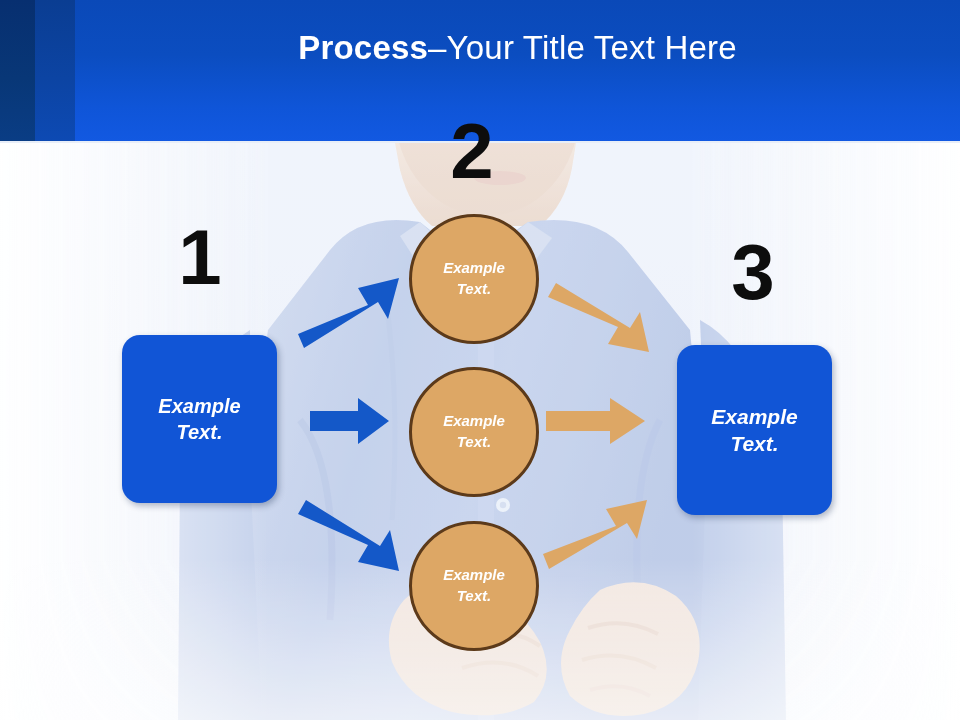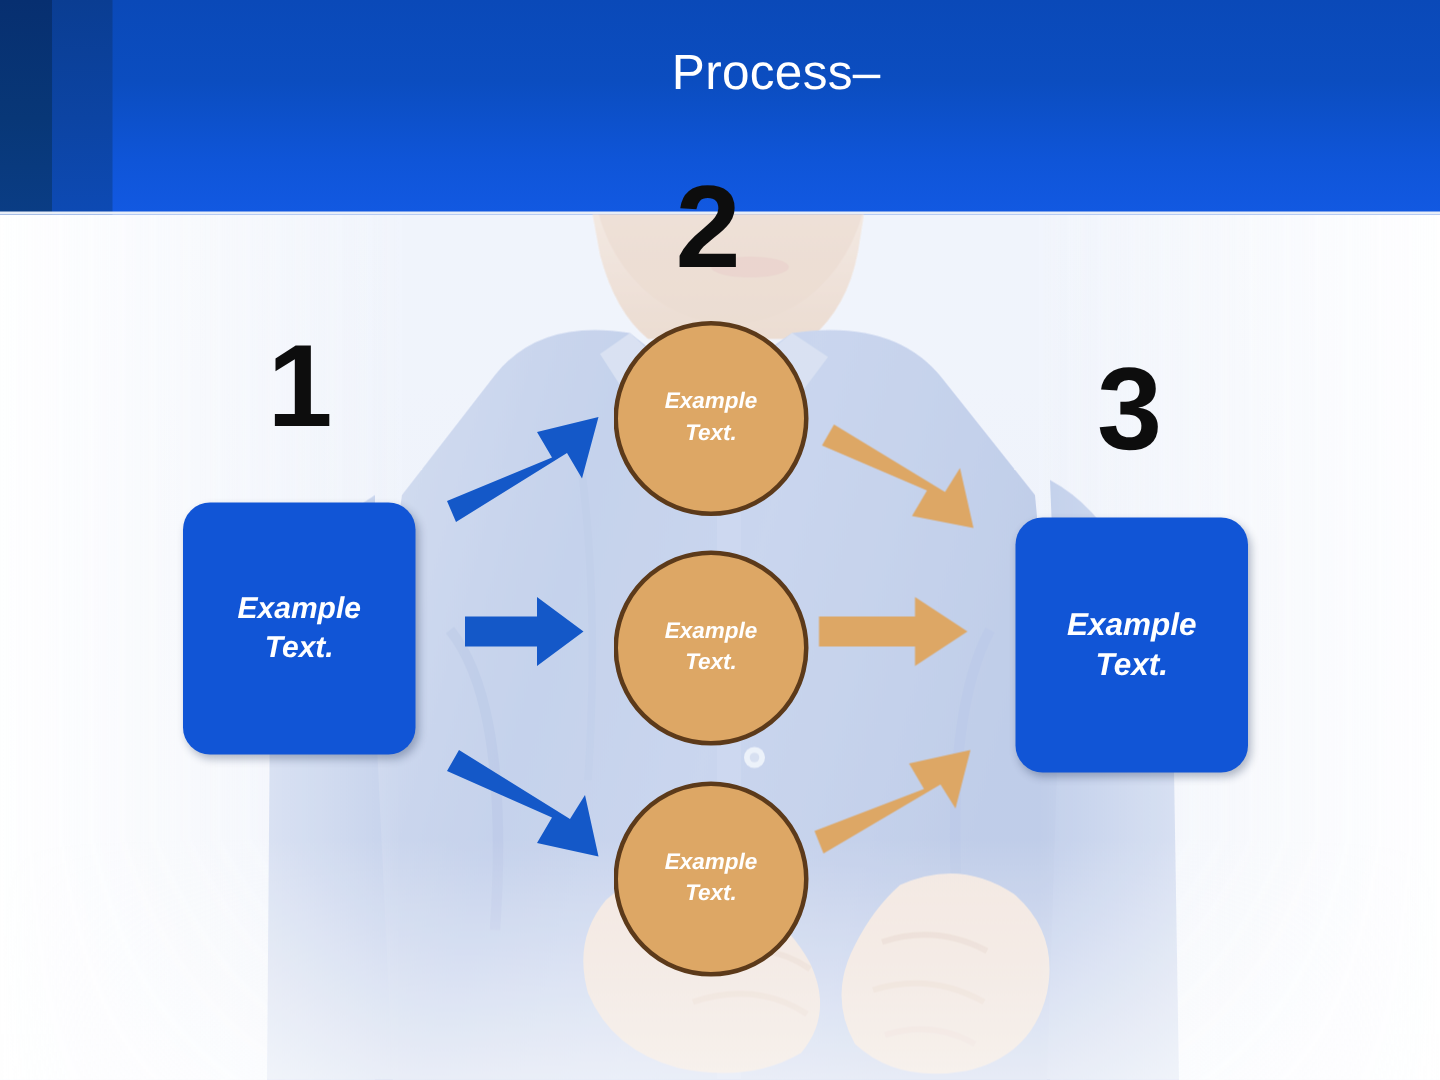--- a/index.html
+++ b/index.html
@@ -66,21 +66,21 @@
     display: flex;
     align-items: center;
     justify-content: center;
     color: #ffffff;
     font-size: 33px;
     letter-spacing: 0.2px;
     white-space: nowrap;
     padding-bottom: 48px;
     box-sizing: border-box;
   }
-  .header-title .t-bold { font-weight: 400; }
+  .header-title .t-bold { font-weight: 700; }
   .header-title .t-light { font-weight: 400; }
   .header-underline {
     position: absolute;
     left: 0; top: 141px;
     width: 960px; height: 2px;
     background: #e8eef8;
   }
 
   
   .step-num {
@@ -236,20 +236,21 @@
       </g>
     </svg>
   </div>
 
   <div class="header">
     <div class="header-band-dark"></div>
     <div class="header-band-mid"></div>
     <div class="header-title">
       <span class="t-bold">Process</span>
         <span class="t-light"> – </span>
+        <span class="t-light">Your Title Text Here</span>
     </div>
   </div>
   <div class="header-underline"></div>
 
   <svg class="arrow-svg" id="arrow-blue-up" width="104" height="72" viewBox="0 0 104 72" xmlns="http://www.w3.org/2000/svg">
     <polygon points="0,56 6,70 80,24 90,41 101,0 60,10 70,27" fill="#1458c8"></polygon>
   </svg>
 
   <svg class="arrow-svg" id="arrow-blue-mid" width="80" height="46" viewBox="0 0 80 46" xmlns="http://www.w3.org/2000/svg">
     <polygon points="0,13 48,13 48,0 79,23 48,46 48,33 0,33" fill="#1458c8"></polygon>

